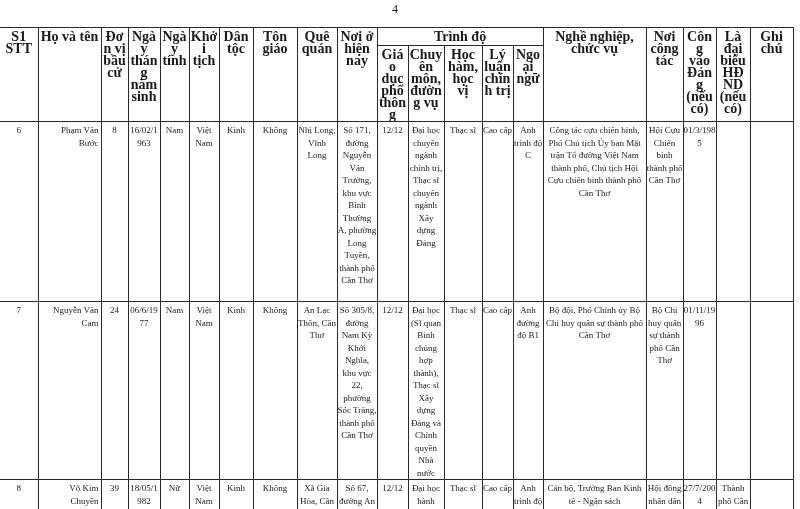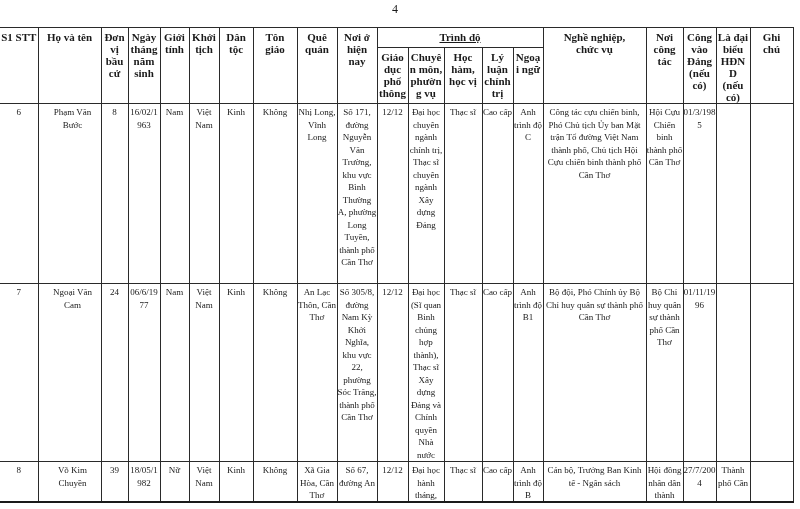--- a/index.html
+++ b/index.html
@@ -16,32 +16,32 @@
     position:absolute;top:27px;left:0;width:793px;
     border-collapse:collapse;table-layout:fixed;
   }
   .doc th,.doc td{
     border:1px solid #2a2a2a;
     overflow:hidden;
     word-wrap:break-word;
   }
   .doc th:first-child,.doc td:first-child{border-left:none;}
   .doc thead th{
-    font-weight:bold;font-size:11px;line-height:12px;
+    font-weight:bold;font-size:14px;line-height:12px;
     vertical-align:top;padding:3px 1px 0 1px;text-align:center;
     white-space:pre-line;
   }
-  .doc thead th.group-th{vertical-align:middle;padding:0 6px;text-decoration:underline;}
+  .doc thead th.group-th{vertical-align:middle;padding:0 6px;}
   .doc thead tr.h1{height:18px;}
   .doc thead tr.h2{height:52px;}
   .doc tbody td{
     font-size:9px;line-height:12.5px;vertical-align:top;
     padding:2px 0 0 0;text-align:center;
   }
-  .doc tbody td.al{text-align:center;padding-left:8px;padding-right:2px;}
+  .doc tbody td.al{text-align:right;padding-left:8px;padding-right:2px;}
   .doc tr.r0{height:180px;}
   .doc tr.r1{height:178px;}
   .doc tr.r2{height:38px;}
   .doc tr.r2 td{border-bottom:2px solid #1a1a1a;}
   .doc tr.r2 .cw{max-height:37px;overflow:hidden;}
   .cw{width:100%;}
 </style>
 </head>
 <body>
 
@@ -70,42 +70,42 @@
         <col style="width:33px">
       <col style="width:34px">
         <col style="width:43px">
     </colgroup>
     <thead>
       <tr class="h1">
         <th rowspan="2"><span>S1</span> <span>STT</span></th>
         <th rowspan="2">Họ và tên</th>
         <th rowspan="2">Đơn vị bầu cử</th>
         <th rowspan="2">Ngày tháng năm sinh</th>
-        <th rowspan="2">Giới tính</th>
+        <th rowspan="2">Ngày tính</th>
         <th rowspan="2">Khởi tịch</th>
         <th rowspan="2">Dân tộc</th>
         <th rowspan="2">Tôn
 giáo</th>
         <th rowspan="2">Quê
 quán</th>
         <th rowspan="2">Nơi ở hiện nay</th>
         <th colspan="5" class="group-th">Trình độ</th>
         <th rowspan="2">Nghề nghiệp,
 chức vụ</th>
         <th rowspan="2">Nơi
 công
 tác</th>
         <th rowspan="2">Công vào Đảng (nếu có)</th>
         <th rowspan="2">Là đại biểu HĐND (nếu có)</th>
         <th rowspan="2">Ghi
 chú</th>
       </tr>
       <tr class="h2">
         <th>Giáo dục phổ thông</th>
-        <th>Chuyên môn, phường vụ</th>
+        <th>Chuyên môn, đường vụ</th>
         <th>Học hàm, học vị</th>
         <th>Lý luận chính trị</th>
         <th>Ngoại ngữ</th>
       </tr>
     </thead>
     <tbody>
       <tr class="r0">
         <td>
             <div class="cw">6</div>
           </td>
@@ -165,21 +165,21 @@
           </td>
         <td>
             <div class="cw"></div>
           </td>
       </tr>
       <tr class="r1">
         <td>
             <div class="cw">7</div>
           </td>
         <td class="al">
-            <div class="cw">Ngoại Văn Cam</div>
+            <div class="cw">Nguyễn Văn Cam</div>
           </td>
         <td>
             <div class="cw">24</div>
           </td>
         <td>
             <div class="cw">06/6/1977</div>
           </td>
         <td>
             <div class="cw">Nam</div>
           </td>
@@ -204,21 +204,21 @@
         <td>
             <div class="cw">Đại học (Sĩ quan Binh chủng hợp thành), Thạc sĩ Xây dựng Đảng và Chính quyền Nhà nước</div>
           </td>
         <td>
             <div class="cw">Thạc sĩ</div>
           </td>
         <td>
             <div class="cw">Cao cấp</div>
           </td>
         <td>
-            <div class="cw">Anh trình độ B1</div>
+            <div class="cw">Anh đường độ B1</div>
           </td>
         <td>
             <div class="cw">Bộ đội, Phó Chính ủy Bộ Chỉ huy quân sự thành phố Cần Thơ</div>
           </td>
         <td>
             <div class="cw">Bộ Chỉ huy quân sự thành phố Cần Thơ</div>
           </td>
         <td>
             <div class="cw">01/11/1996</div>
           </td>

